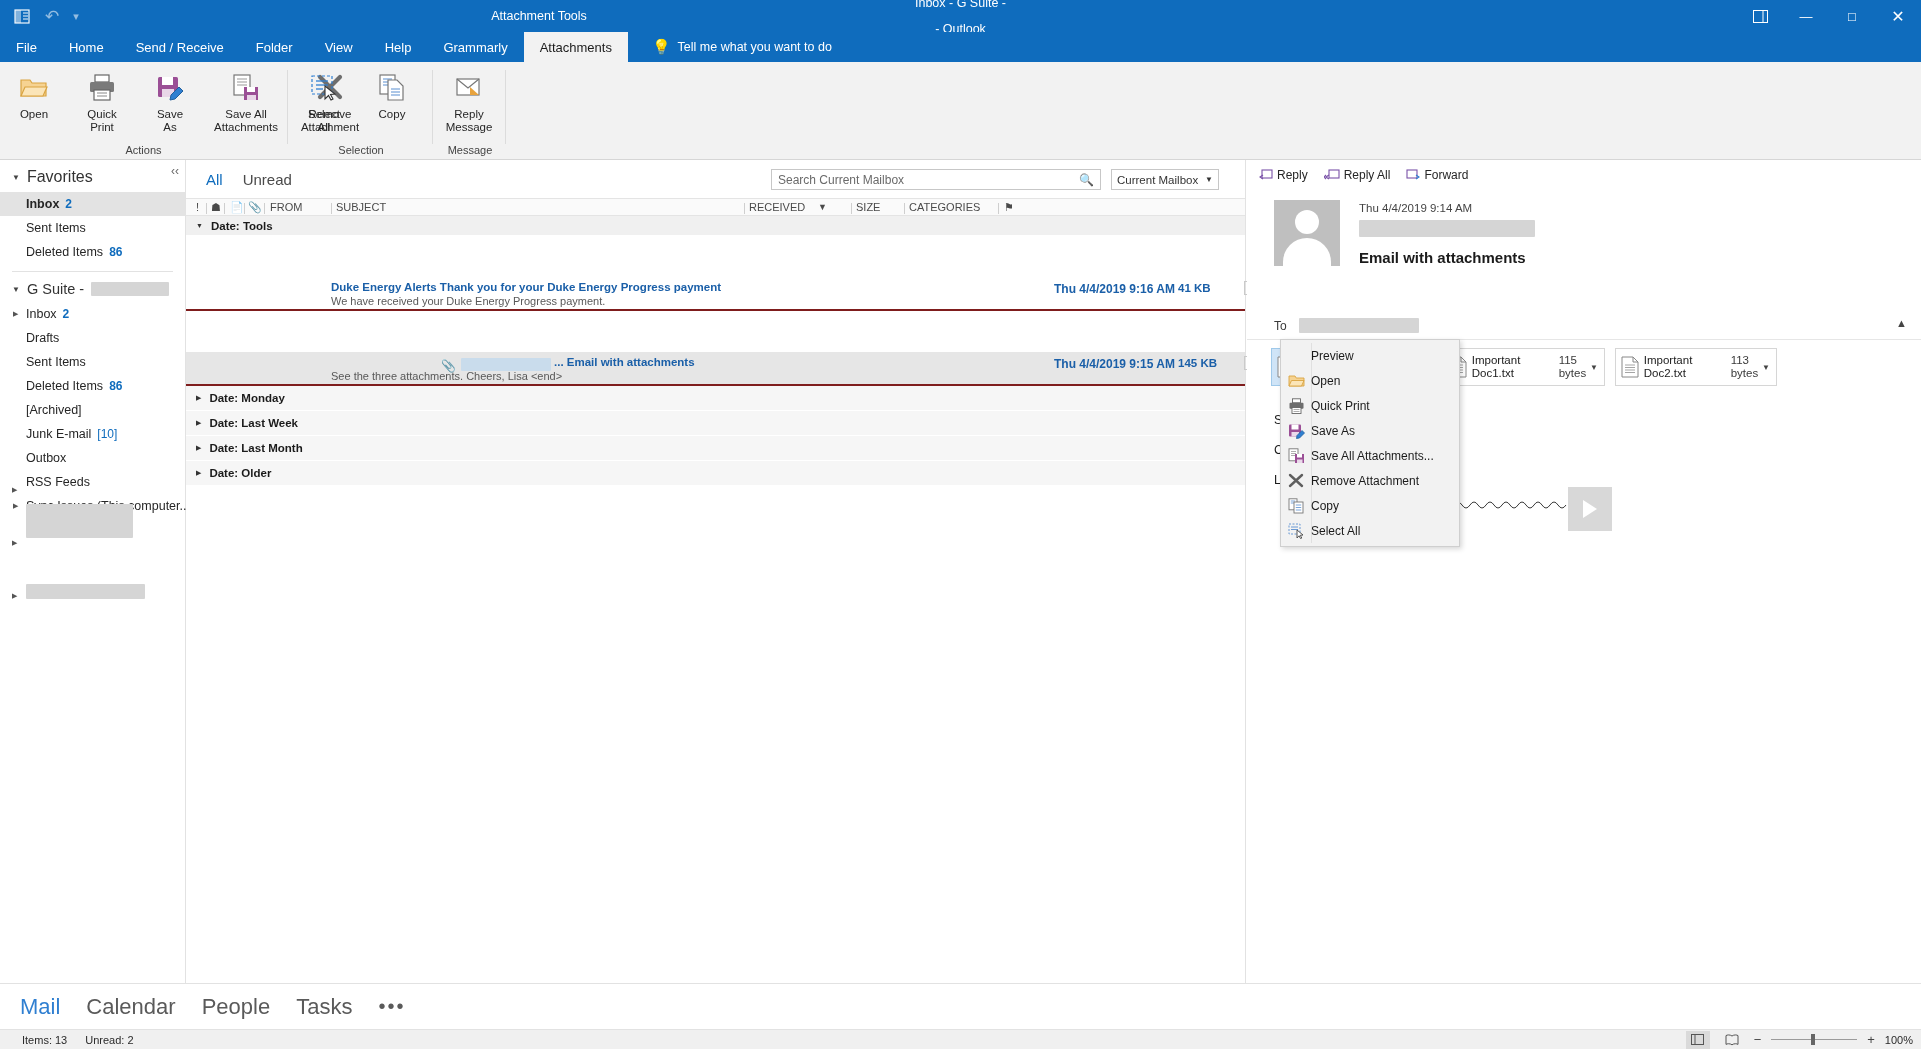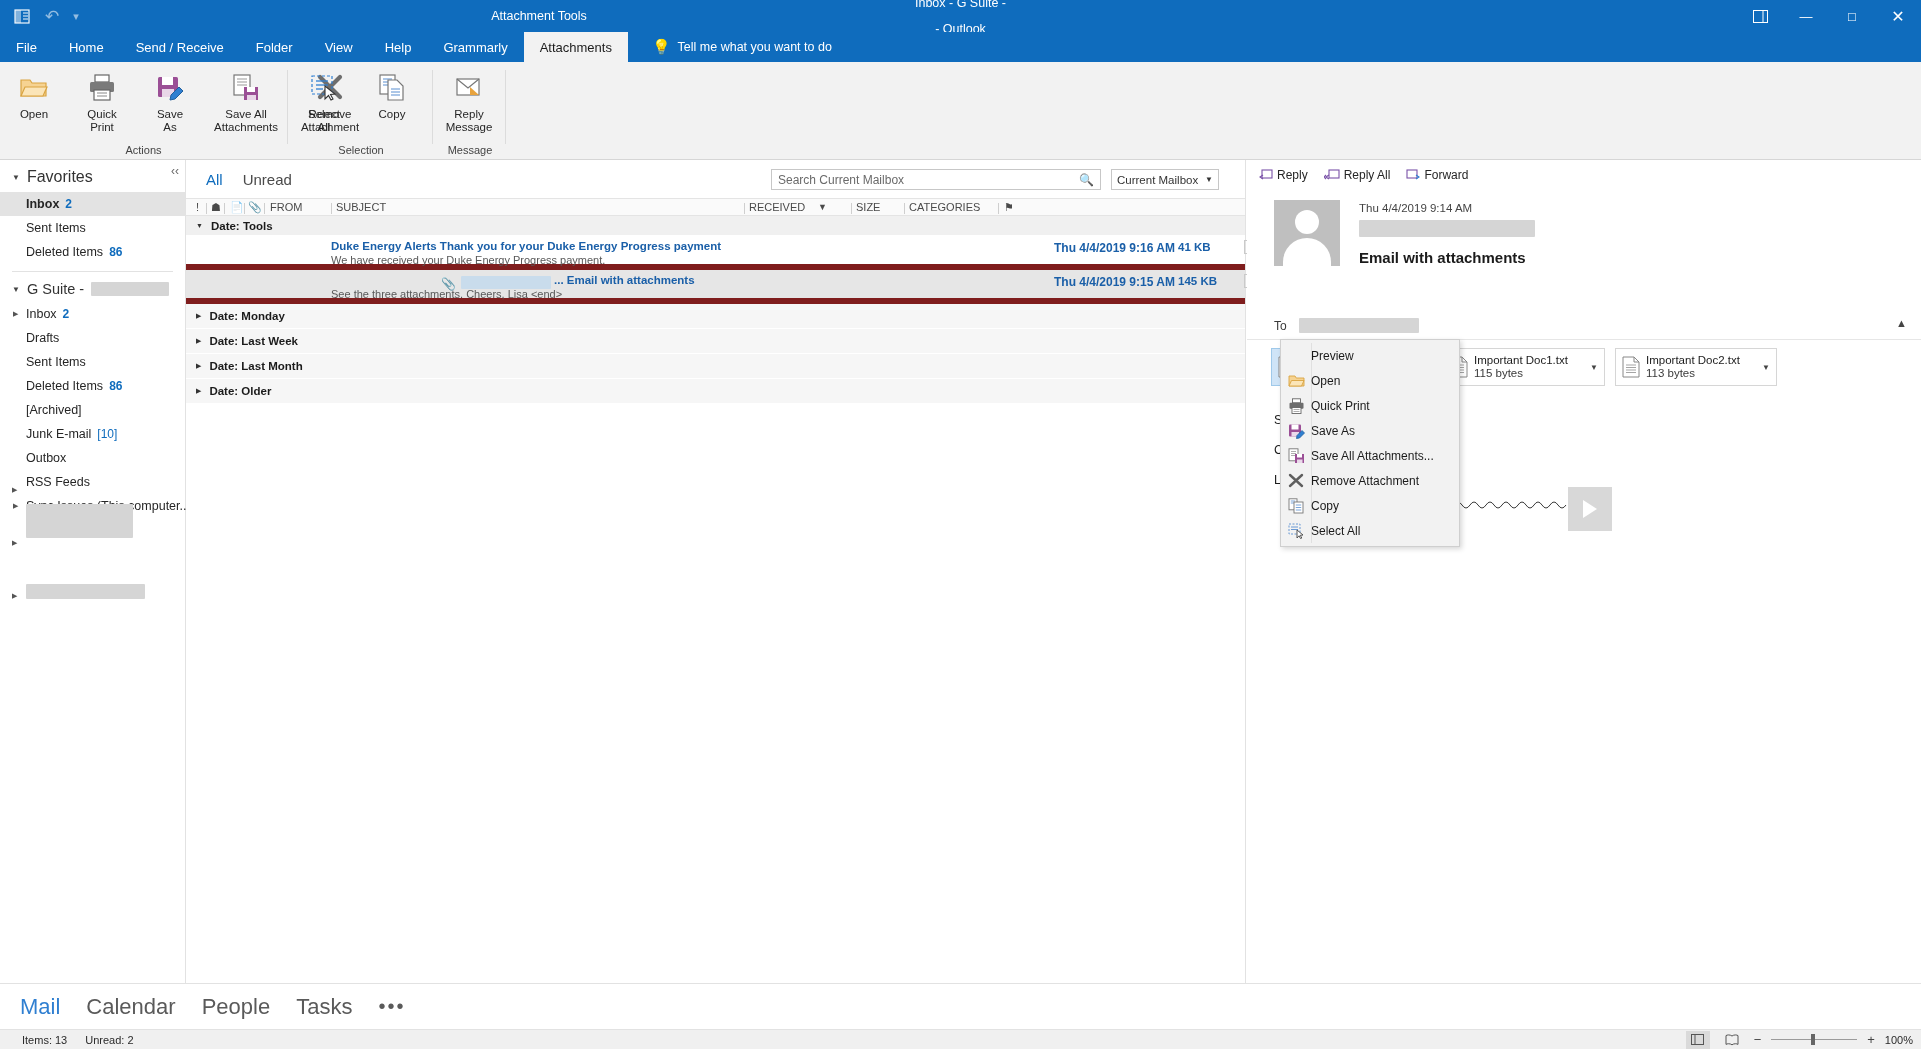--- a/index.html
+++ b/index.html
@@ -124,21 +124,21 @@
     font-size: 11px; color: #4a4a4a; position: relative;
   }
   .ch { position: absolute; display: flex; align-items: center; height: 18px; }
   .chsep { position: absolute; width: 1px; height: 11px; background: #cfcfcf; top: 4px; }
   .daterow {
     height: 20px; background: #f0f0f0; display: flex; align-items: center;
     padding-left: 10px; gap: 8px; font-size: 11.5px; color: #1b1b1b; font-weight: bold;
     border-bottom: 1px solid #ffffff;
   }
   .daterow .tri { font-size: 7px; color: #333; font-weight: normal; }
-  .msgrow { height: 34px; position: relative; border-bottom: 6px solid #7f1d1d; }
+  .msgrow { height: 34px; position: relative; border-bottom: 2px solid #7f1d1d; margin-top: 41px; }
   .msgrow.selected { background: #e6e6e6; }
   .msg-sub { position: absolute; left: 145px; top: 4px; font-size: 11.5px; font-weight: bold; color: #1a5fa8; white-space: nowrap; }
   .msg-prev { position: absolute; left: 145px; top: 18px; font-size: 11px; color: #585858; white-space: nowrap; }
   .msg-recv { position: absolute; left: 868px; top: 5px; font-size: 12px; font-weight: bold; color: #1a5fa8; }
   .msg-size { position: absolute; left: 992px; top: 5px; font-size: 11.5px; font-weight: bold; color: #1a5fa8; }
   .msg-cat { position: absolute; left: 1058px; top: 4px; width: 11px; height: 14px; border: 1px solid #cacaca; }
   .msg-flag { position: absolute; left: 1180px; top: 12px; font-size: 14px; color: #7a7a7a; }
   .clip { position: absolute; left: 255px; top: 7px; font-size: 12px; color: #555; }
 
   
@@ -163,21 +163,21 @@
   .rp-chev { position: absolute; right: 14px; top: 157px; font-size: 11px; color: #444; }
   .rp-hr { position: absolute; left: 0; top: 179px; width: 674px; height: 1px; background: #e6e6e6; }
 
   .attach-row { position: absolute; left: 24px; top: 188px; display: flex; gap: 10px; }
   .chip {
     width: 162px; height: 38px; display: flex; align-items: center;
     border: 1px solid #d6d6d6; background: #ffffff; position: relative;
   }
   .chip.sel { background: #cfe4f7; border-color: #9fc9ea; }
   .chip .fico { width: 30px; display: flex; align-items: center; justify-content: center; }
-  .chip .meta { display: flex; flex-direction: column; justify-content: center; line-height: 13px; }
+  .chip .meta { display: flex; flex-direction: row; justify-content: center; line-height: 13px; }
   .chip .nm { font-size: 11.5px; color: #1b1b1b; }
   .chip .sz { font-size: 11.5px; color: #3a3a3a; }
   .chip .cv { position: absolute; right: 6px; top: 14px; font-size: 8px; color: #444; }
 
   .bodytext { position: absolute; left: 27px; top: 245px; font-size: 12.5px; color: #1b1b1b; line-height: 30px; }
   .squiggle { position: absolute; left: 1310px; top: 495px; }
   .playbtn {
     position: absolute; left: 1568px; top: 487px; width: 44px; height: 44px;
     background: #d8d8d8; display: flex; align-items: center; justify-content: center;
   }

